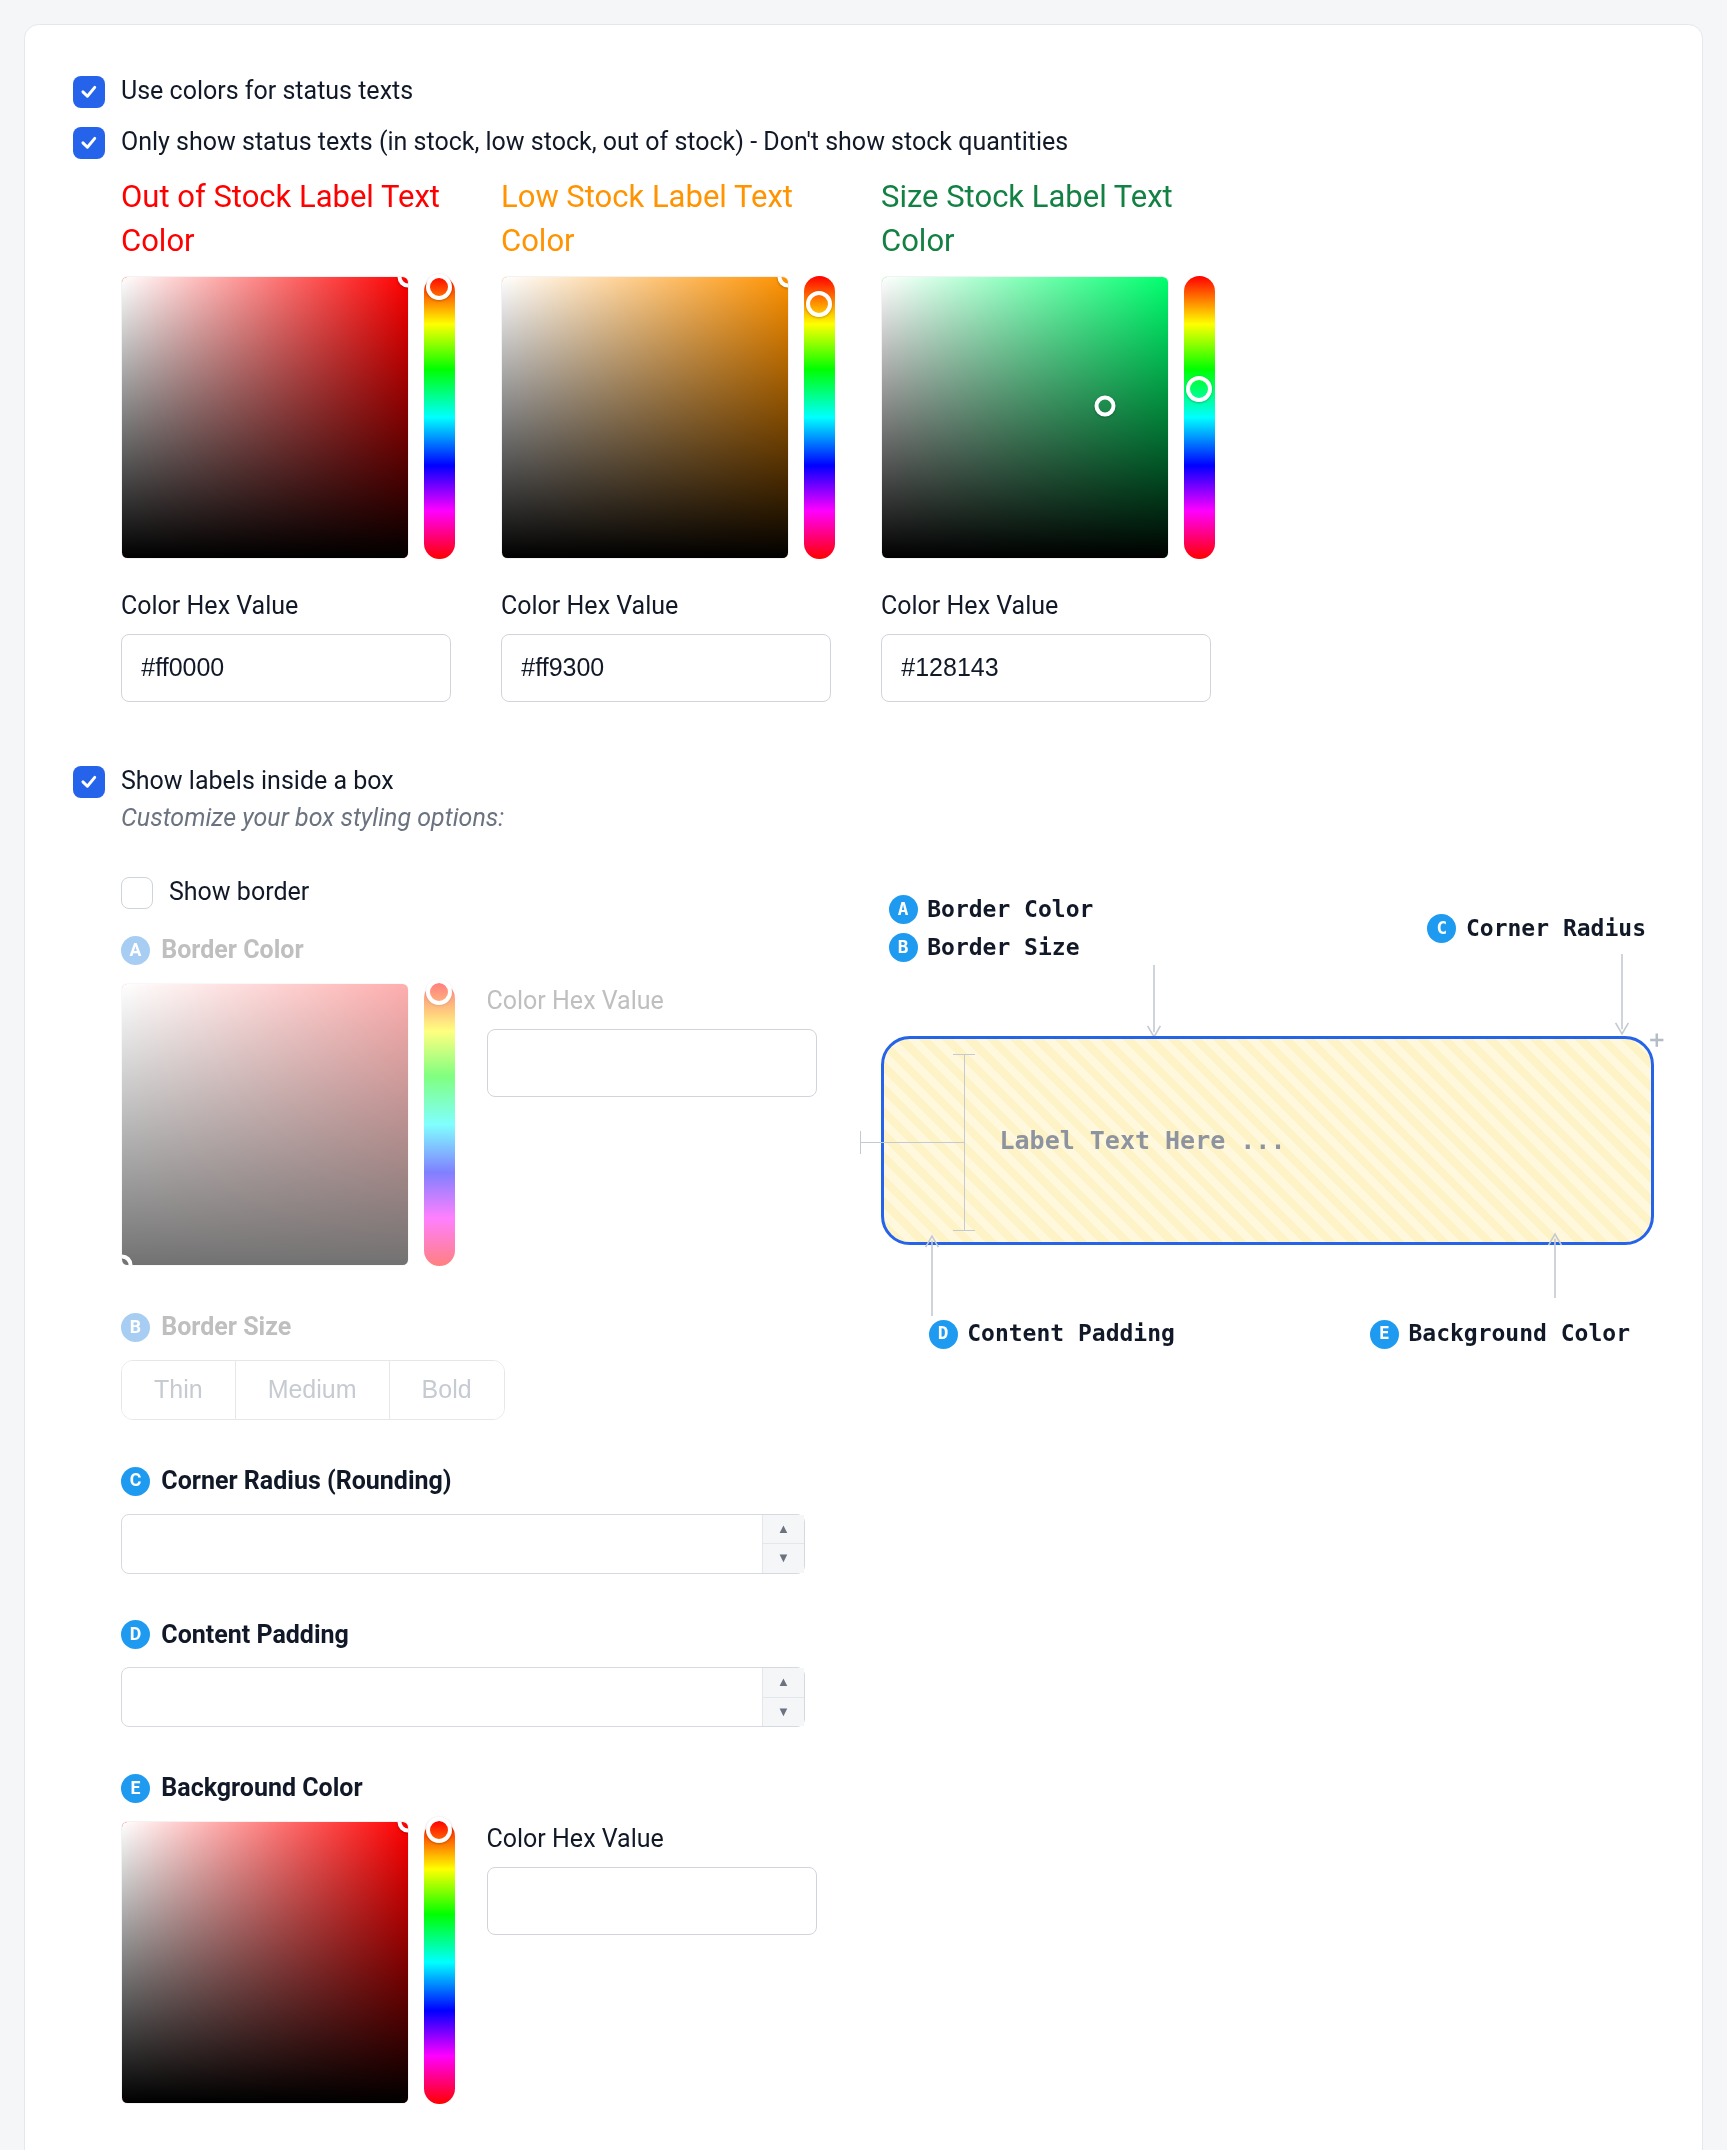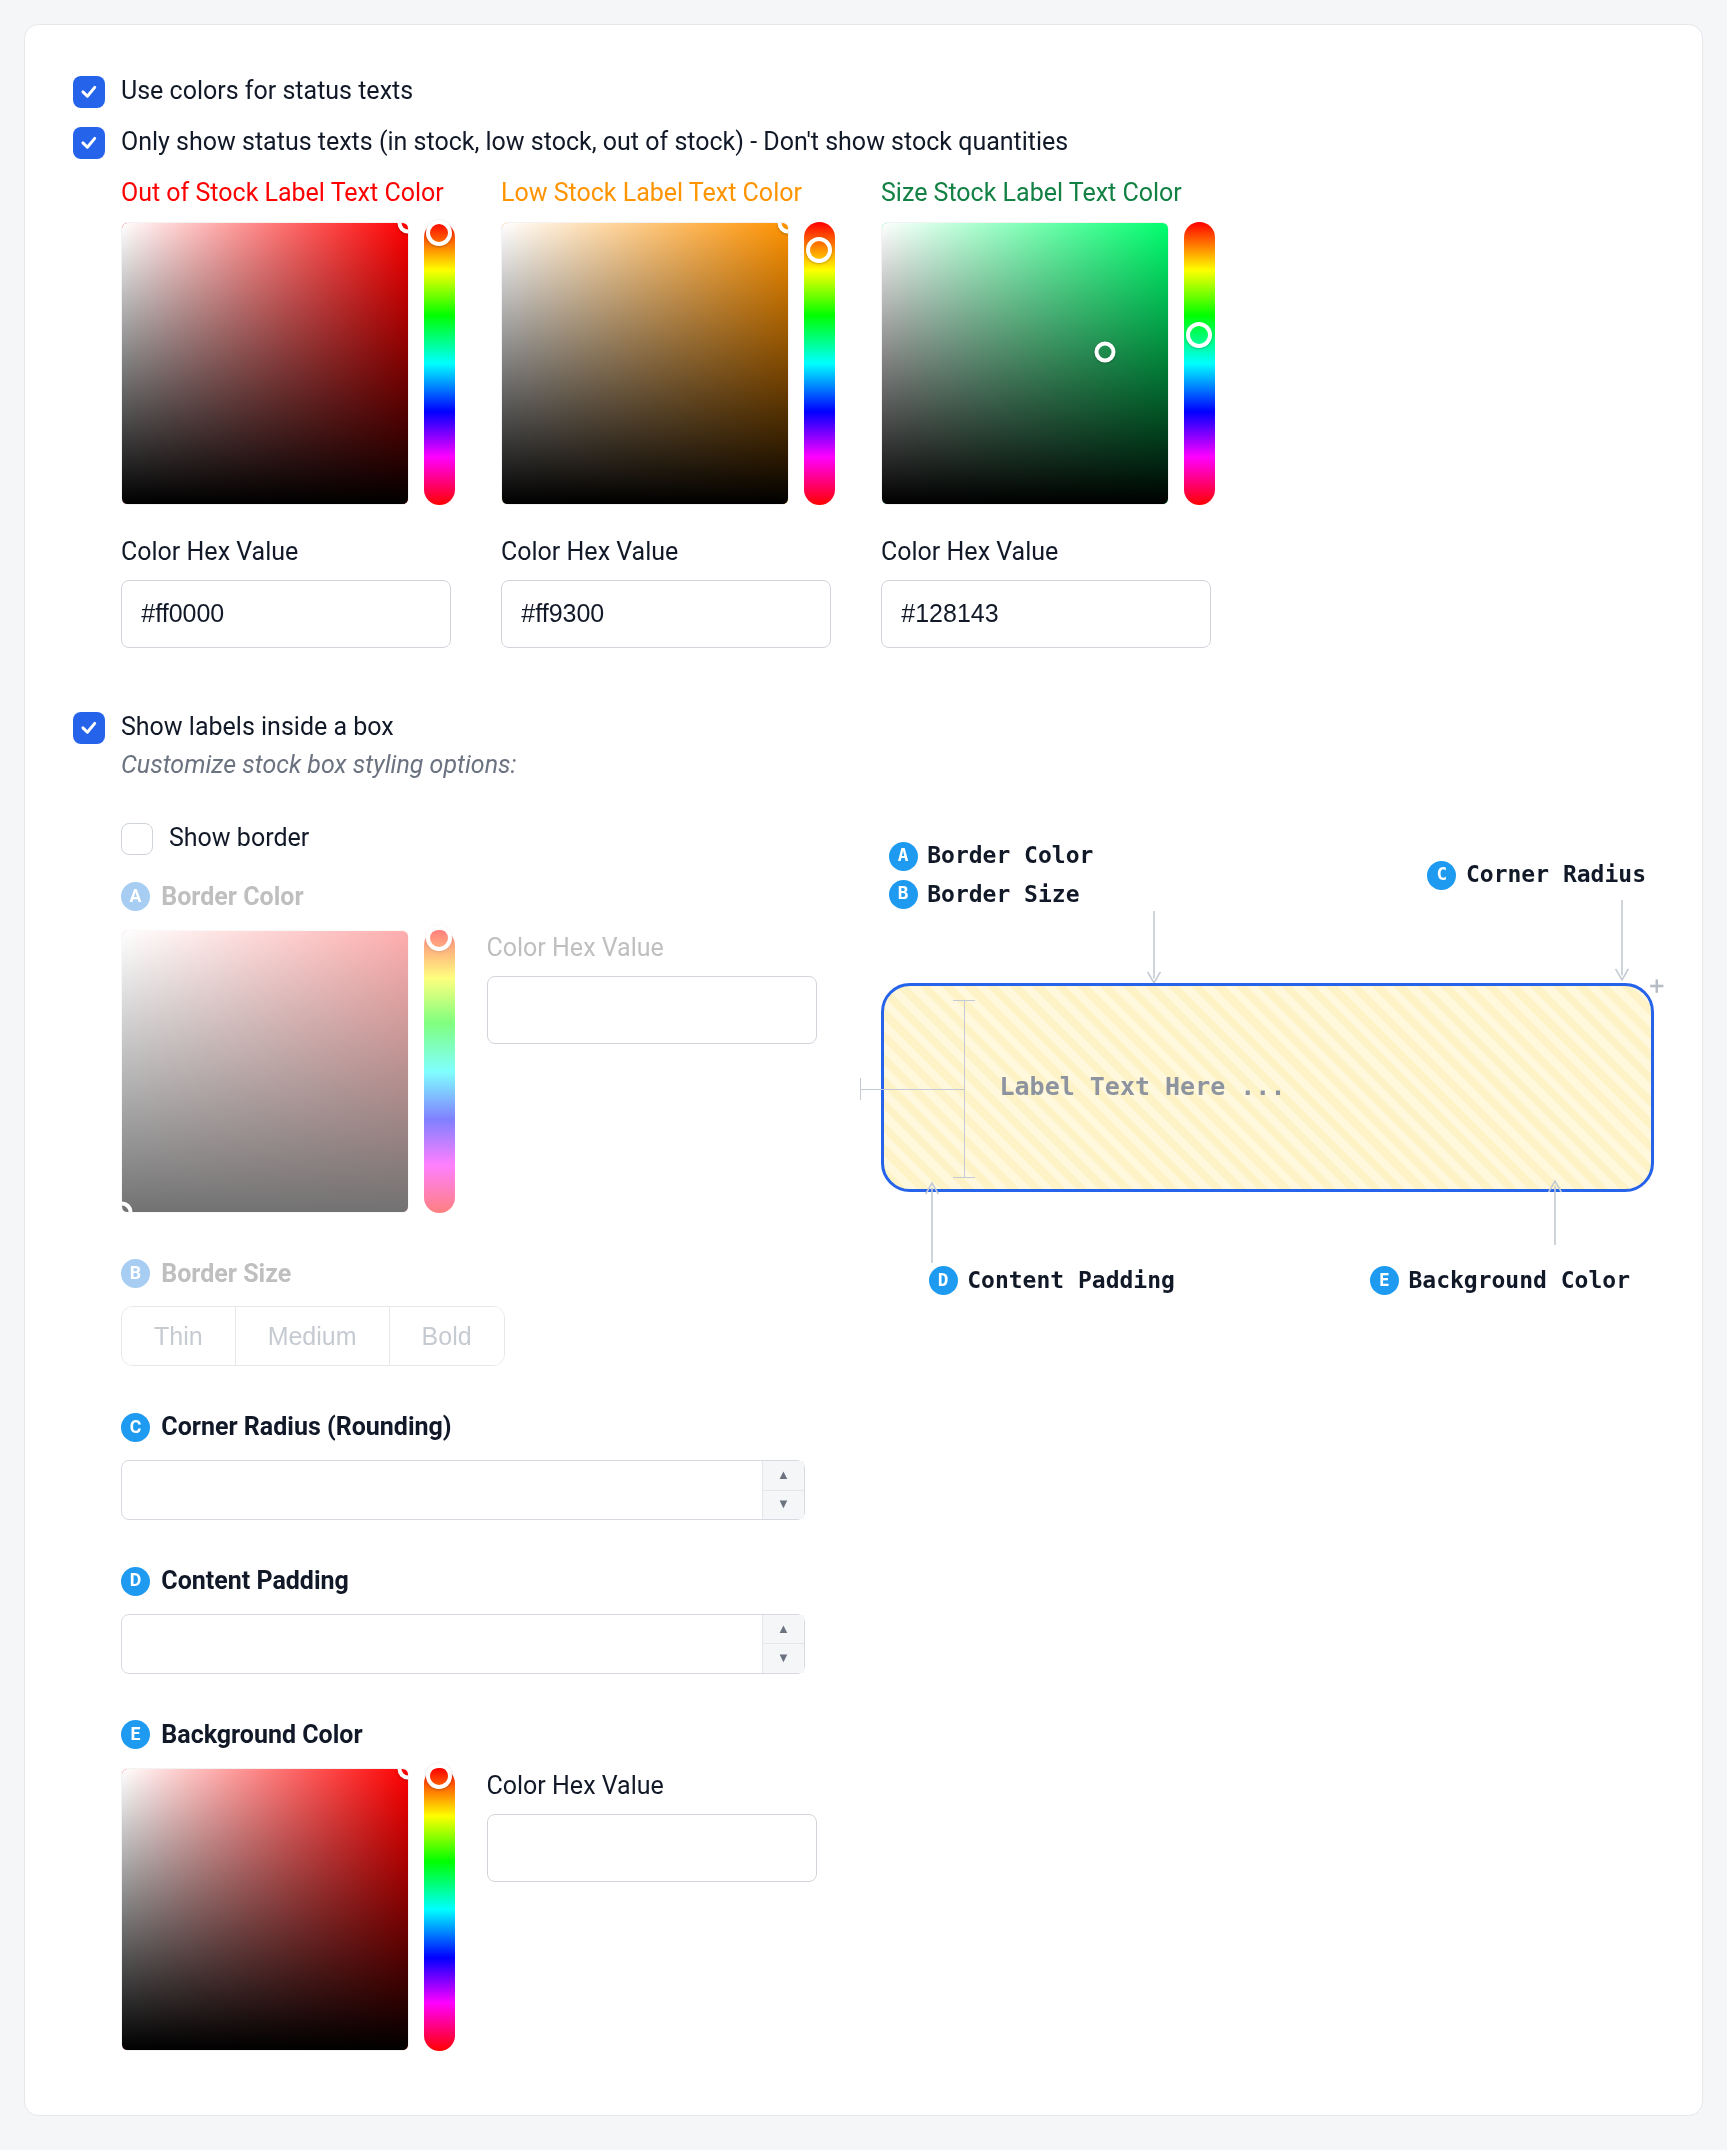--- a/index.html
+++ b/index.html
@@ -48,21 +48,21 @@
   }
   .cb.checked{background:var(--blue);color:#fff}
   .cb.unchecked{background:#fff;border:1.6px solid #cfd4db}
   .cb svg{width:17.7px;height:17.7px}
   .cb-label{font-size:25px}
   .indent{margin-left:48px}
   .subnote{font-style:italic;color:var(--text-muted);margin-top:1.6px;margin-bottom:22.5px}
   
   .picker-row{display:flex;gap:34px;margin-top:6.4px;flex-wrap:wrap}
   .picker-col{width:346px}
-  .picker-title{font-size:25px;margin-bottom:11.3px;font-weight:400}
+  .picker-title{font-size:31px;margin-bottom:11.3px;font-weight:400}
   .picker-title.red{color:var(--red)}
   .picker-title.orange{color:var(--orange)}
   .picker-title.green{color:var(--green)}
   .picker-body{display:flex;gap:14.5px;align-items:flex-start}
   .sv-panel{
     position:relative;
     width:288px;height:283px;border-radius:6.4px;overflow:hidden;
     border:0.8px solid rgba(0,0,0,.05);
   }
   .sv-panel::after{
@@ -234,21 +234,21 @@
   </div>
 
   <div class="cb-row" style="margin-top:61px">
     <div class="cb checked">
       <svg viewBox="0 0 24 24" fill="none" stroke="currentColor" stroke-width="4" stroke-linecap="round" stroke-linejoin="round">
           <polyline points="4 12 10 18 20 6"></polyline>
         </svg>
     </div>
     <div>
       <div class="cb-label">Show labels inside a box</div>
-      <div class="subnote">Customize stock box styling options:</div>
+      <div class="subnote">Customize your box styling options:</div>
     </div>
   </div>
 
   <div class="indent two-col">
 
     <div class="col-left">
 
       
       <div class="cb-row" style="margin-bottom:22.5px">
         <div class="cb unchecked"></div>

